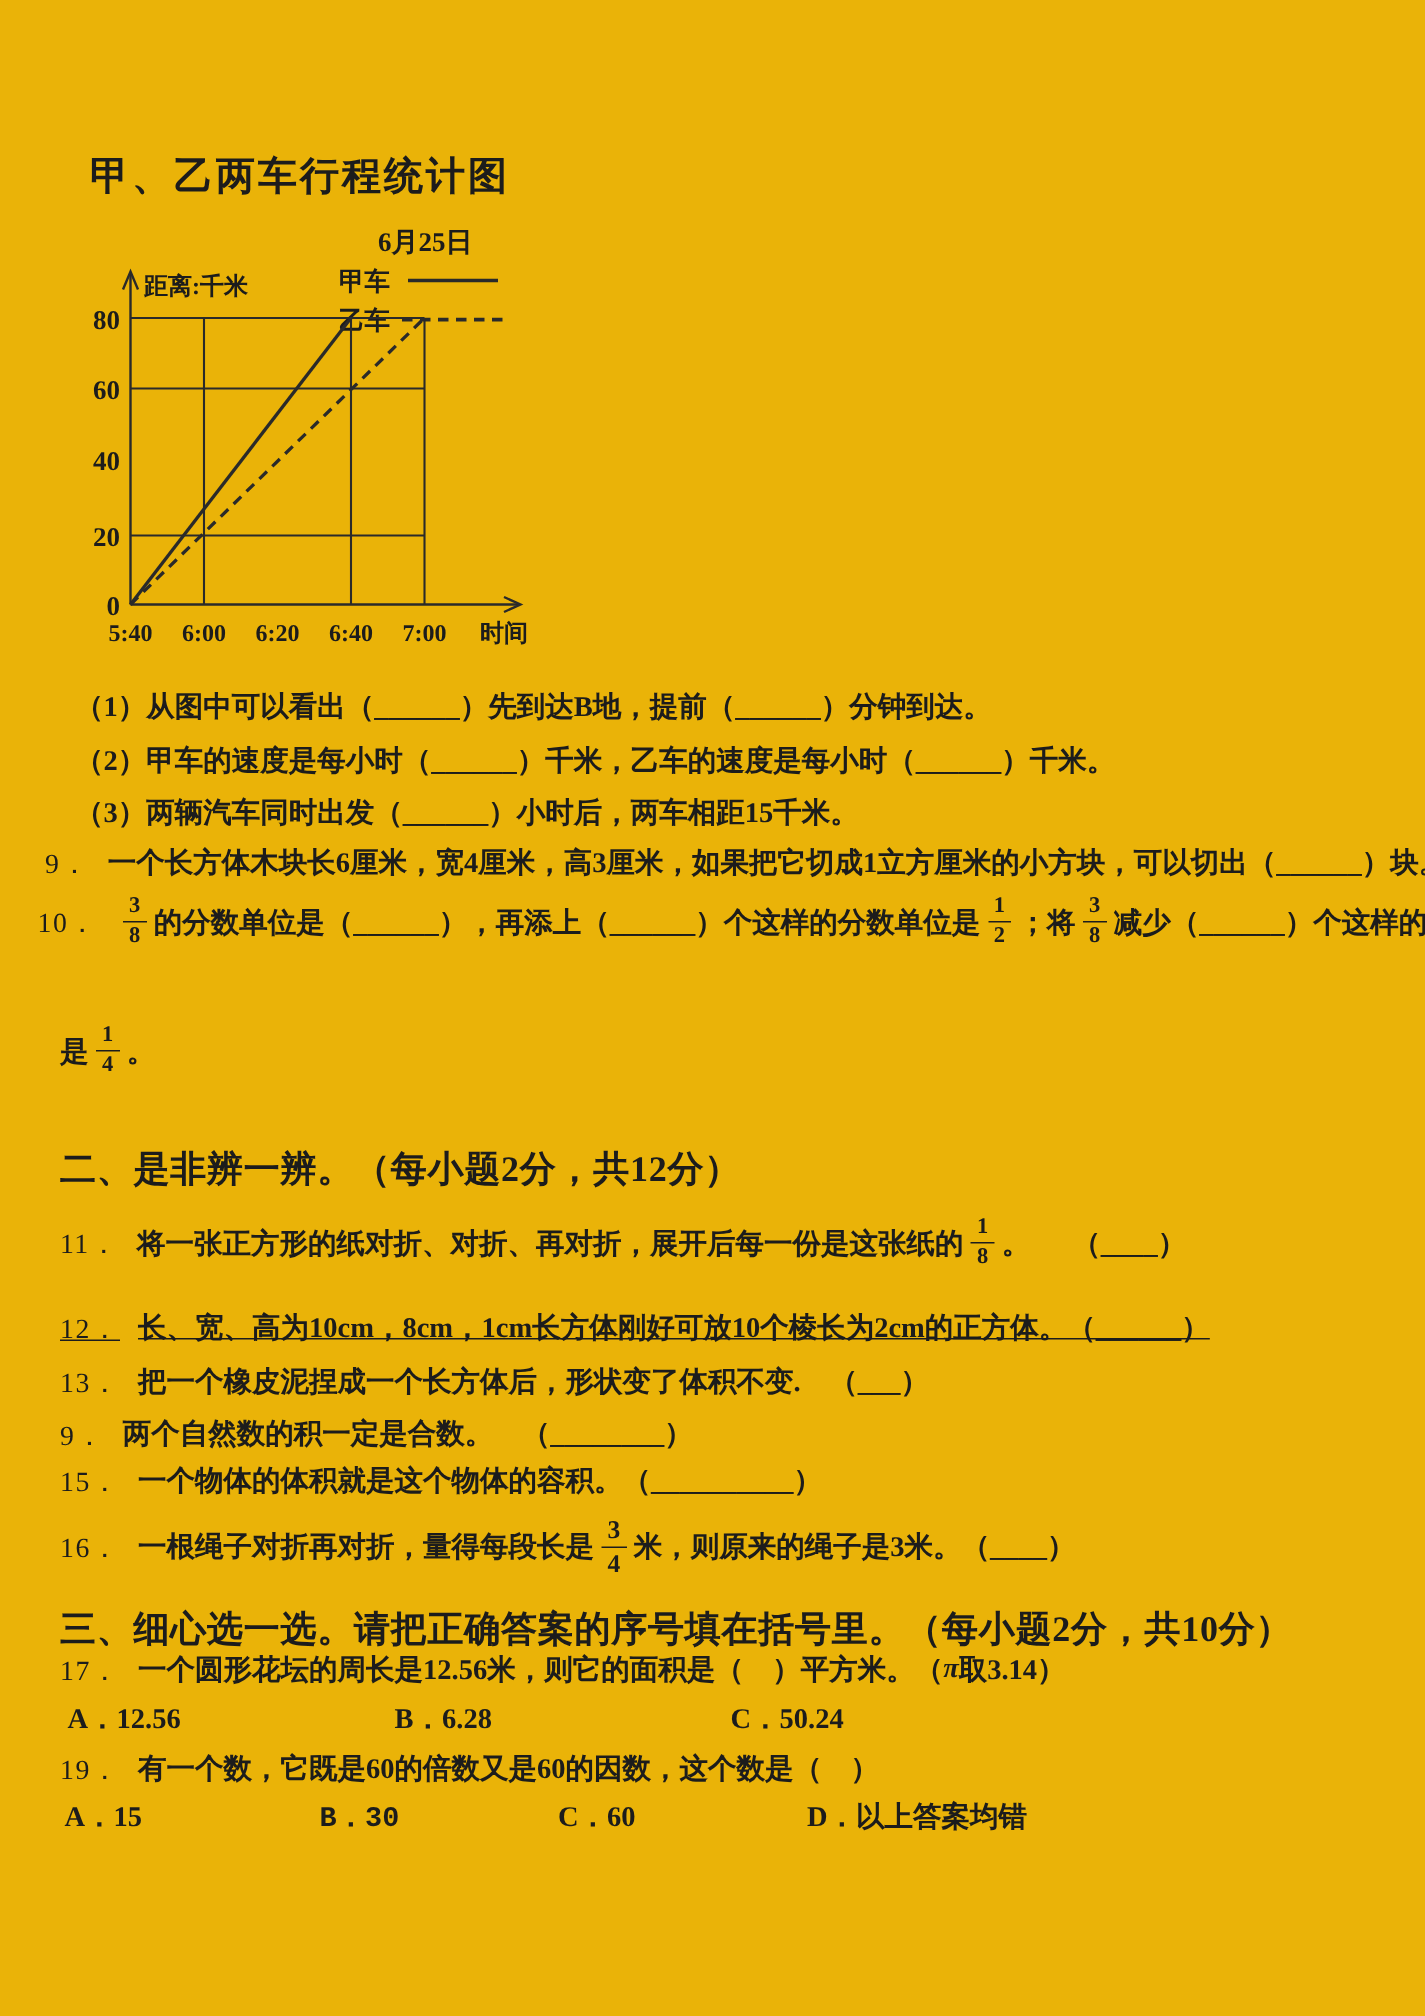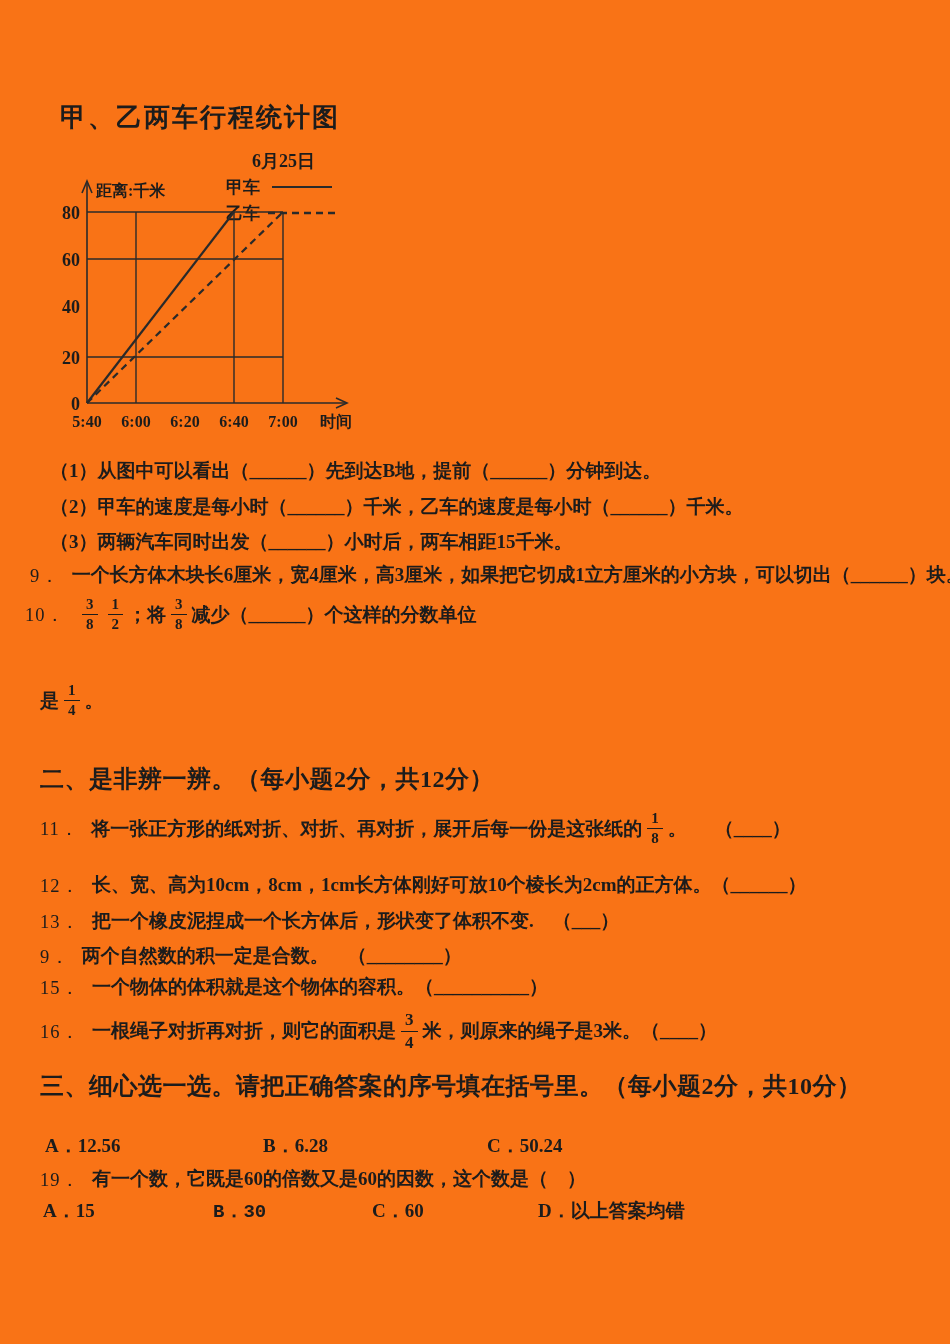--- a/index.html
+++ b/index.html
@@ -1,18 +1,18 @@
 <!DOCTYPE html>
 <html><head>
 <meta charset="utf-8">
 <style>
   html,body { margin:0; padding:0; background:#ffffff; }
   .page {
     position:relative; width:950px; height:1344px;
-    background:#f97316; overflow:hidden;
+    background:#eab308; overflow:hidden;
     font-family:"Liberation Serif","DejaVu Serif",serif;
     color:#1c1c1c;
   }
   .line {
     position:absolute; white-space:nowrap;
     font-size:19px; font-weight:bold; color:#1c1c1c;
     display:flex; align-items:center;
   }
   .qnum { font-weight:normal; font-size:18.5px; margin-right:12px; letter-spacing:1px; }
   .sec  { font-size:24px; letter-spacing:0.5px; }
@@ -90,20 +90,21 @@
     <span class="qnum">9．</span>
     <span>一个长方体木块长6厘米，宽4厘米，高3厘米，如果把它切成1立方厘米的小方块，可以切出（______）块。</span>
   </div>
 
   <div class="line" style="left:25px; top:596px;">
     <span class="qnum">10．</span>
     <span class="frac">
       <span class="fn">3</span>
       <span class="fd">8</span>
     </span>
+    <span>的分数单位是（______），再添上（______）个这样的分数单位是</span>
     <span class="frac">
       <span class="fn">1</span>
       <span class="fd">2</span>
     </span>
     <span>；将</span>
     <span class="frac">
       <span class="fn">3</span>
       <span class="fd">8</span>
     </span>
     <span>减少（______）个这样的分数单位</span>
@@ -124,49 +125,55 @@
     <span class="qnum">11．</span>
     <span>将一张正方形的纸对折、对折、再对折，展开后每一份是这张纸的</span>
     <span class="frac">
       <span class="fn">1</span>
       <span class="fd">8</span>
     </span>
     <span>。</span>
     <span class="gap28">（____）</span>
   </div>
 
-  <div class="line" style="left:40px; top:872px;">
+  <div class="line" style="left:40px; top:872px;text-decoration:underline;">
     <span class="qnum">12．</span>
     <span>长、宽、高为10cm，8cm，1cm长方体刚好可放10个棱长为2cm的正方体。（______）</span>
   </div>
   <div class="line" style="left:40px; top:908px;align-items:center;">
     <span class="qnum">13．</span>
     <span>把一个橡皮泥捏成一个长方体后，形状变了体积不变.　（___）</span>
   </div>
   <div class="line" style="left:40px; top:943px;">
     <span class="qnum">9．</span>
     <span>两个自然数的积一定是合数。　（________）</span>
   </div>
   <div class="line" style="left:40px; top:974px;">
     <span class="qnum">15．</span>
     <span>一个物体的体积就是这个物体的容积。（__________）</span>
   </div>
 
   <div class="line" style="left:40px; top:1010px;">
     <span class="qnum">16．</span>
-    <span>一根绳子对折再对折，则它的面积是</span>
+    <span>一根绳子对折再对折，量得每段长是</span>
     <span class="frac" style="font-size:17px;">
       <span class="fn">3</span>
       <span class="fd">4</span>
     </span>
     <span>米，则原来的绳子是3米。（____）</span>
   </div>
 
   <div class="line sec" style="left:40px; top:1070px;">三、细心选一选。请把正确答案的序号填在括号里。（每小题2分，共10分）</div>
 
+  <div class="line" style="left:40px; top:1100px;">
+    <span class="qnum">17．</span>
+    <span>一个圆形花坛的周长是12.56米，则它的面积是（　）平方米。（</span>
+    <span class="pi">π</span>
+    <span>取3.14）</span>
+  </div>
   <div class="line" style="left:45px;  top:1133px;">A．12.56</div>
   <div class="line" style="left:263px; top:1133px;">B．6.28</div>
   <div class="line" style="left:487px; top:1133px;">C．50.24</div>
 
   <div class="line" style="left:40px; top:1166px;">
     <span class="qnum">19．</span>
     <span>有一个数，它既是60的倍数又是60的因数，这个数是（　）</span>
   </div>
   <div class="line" style="left:43px;  top:1198px;">A．15</div>
   <div class="line" style="left:213px; top:1198px;font-family:Liberation Mono, monospace;">B．30</div>

